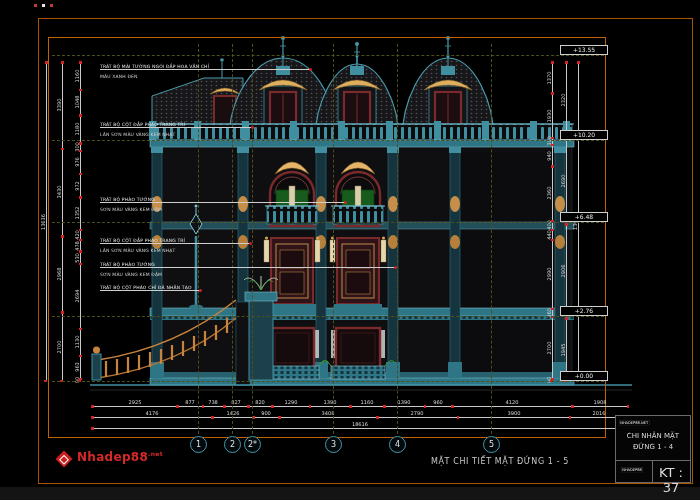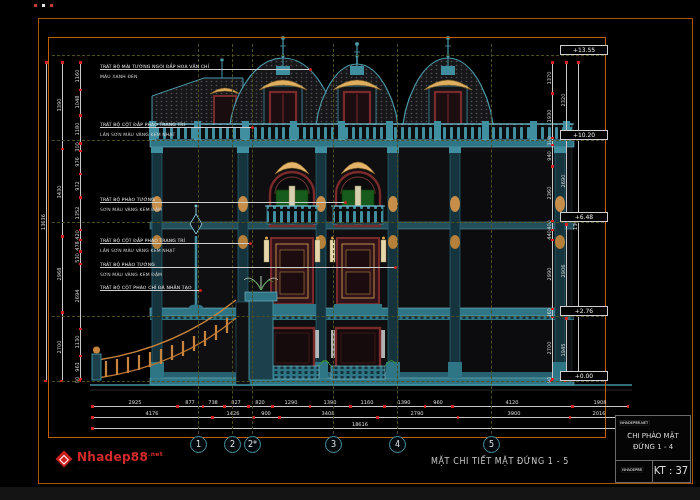--- a/index.html
+++ b/index.html
@@ -46,21 +46,21 @@
   
   .tblock{position:absolute;left:615px;top:415px;width:74px;height:66px;border:1px solid #6a6a6a;background:#050505;}
   .tblock .tb-badge{position:absolute;left:3px;top:4px;background:#000;border:1px solid #2a2a2a;
        color:#fff;font-size:6px;transform:scale(.6);transform-origin:left top;padding:0 1px;white-space:nowrap;}
   .tblock .tb-line1{position:absolute;left:0;top:16px;width:100%;text-align:center;font-size:7px;color:#ddd;}
   .tblock .tb-line2{position:absolute;left:0;top:27px;width:100%;text-align:center;font-size:7px;color:#ddd;}
   .tblock .tb-div{position:absolute;left:0;top:44px;width:100%;border-top:1px solid #6a6a6a;}
   .tblock .tb-vdiv{position:absolute;left:36px;top:44px;height:22px;border-left:1px solid #6a6a6a;}
   .tblock .tb-badge2{position:absolute;left:5px;top:51px;background:#000;border:1px solid #2a2a2a;
        color:#fff;font-size:6px;transform:scale(.6);transform-origin:left top;padding:0 1px;white-space:nowrap;}
-  .tblock .tb-scale{position:absolute;left:37px;top:49px;width:36px;text-align:center;font-size:10px;color:#ddd;}
+  .tblock .tb-scale{position:absolute;left:37px;top:49px;width:36px;text-align:center;font-size:13px;color:#ddd;}
   
   .logo{position:absolute;left:58px;top:449px;height:26px;}
   .logo .diamond{position:absolute;left:0;top:4px;width:12px;height:12px;background:#cc1f1f;transform:rotate(45deg);}
   .logo .diamond::after{content:"";position:absolute;left:2.5px;top:2.5px;width:5px;height:5px;border:1px solid #fff;}
   .logo .brand{position:absolute;left:19px;top:1px;font-size:12px;font-weight:bold;color:#d42a2a;letter-spacing:.3px;}
   .logo .suffix{font-size:6px;vertical-align:super;color:#d42a2a;}
   .logo .tagline{position:absolute;left:21px;top:16px;font-size:5px;color:#7a1515;letter-spacing:1px;white-space:nowrap;}
 </style>
 </head>
 <body>
@@ -489,21 +489,21 @@
     <div class="ann" style="top: 284px;">
       <span class="l1">TRÁT BỘ CỘT PHÀO CHỈ ĐÁ NHÂN TẠO</span>
       <div class="leader" style="width: 100px;"></div>
     </div>
   </div>
 
 <div class="sheet-label">MẶT CHI TIẾT MẶT ĐỨNG 1 - 5</div>
 
 <div class="tblock">
   <span class="tb-badge">NHADEP88.NET</span>
-  <div class="tb-line1">CHI PHÀO MẶT</div>
+  <div class="tb-line1">CHI NHÂN MẶT</div>
   <div class="tb-line2">ĐỨNG 1 - 4</div>
   <div class="tb-div"></div>
   <div class="tb-vdiv"></div>
   <span class="tb-badge2">NHADEP88</span>
   <div class="tb-scale">KT : 37</div>
 </div>
 
 <div class="logo">
   <span class="diamond"></span>
   <span class="brand"><b>Nhadep88</b><span class="suffix">.net</span></span>

